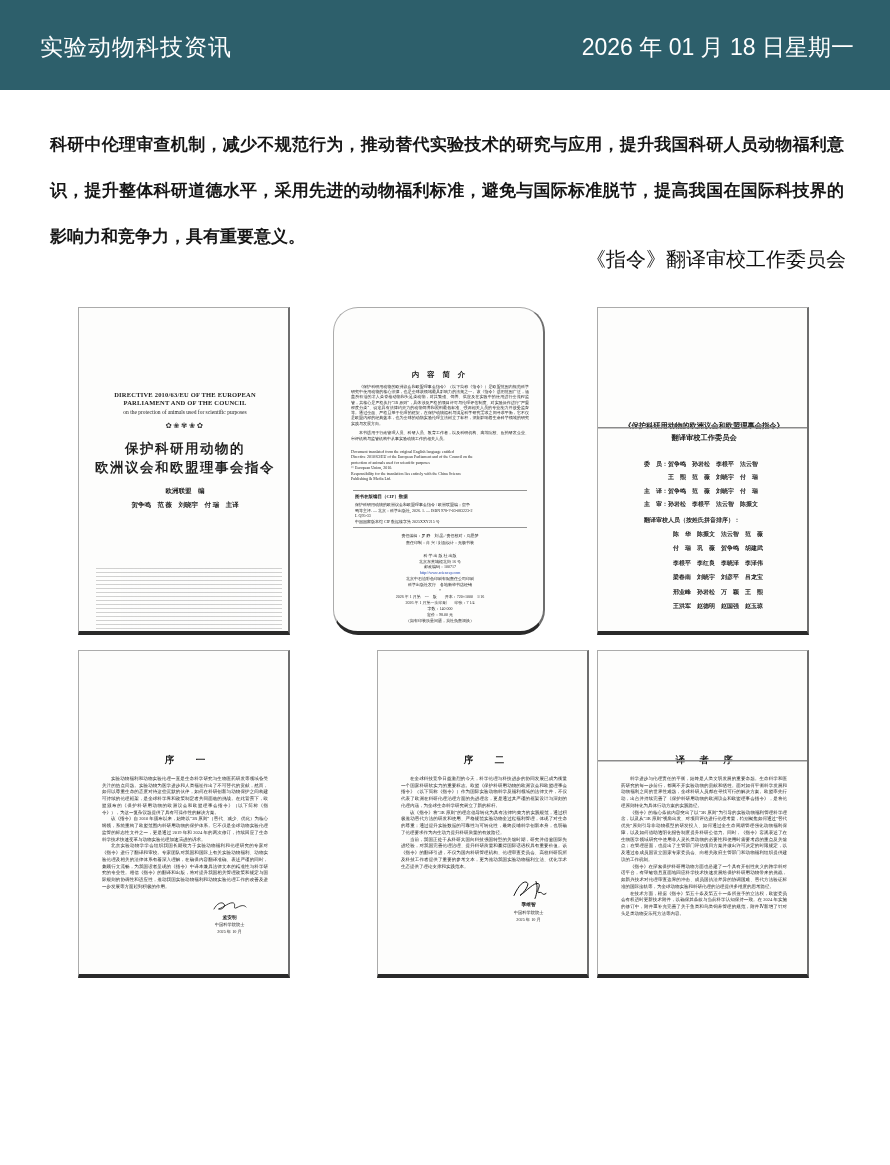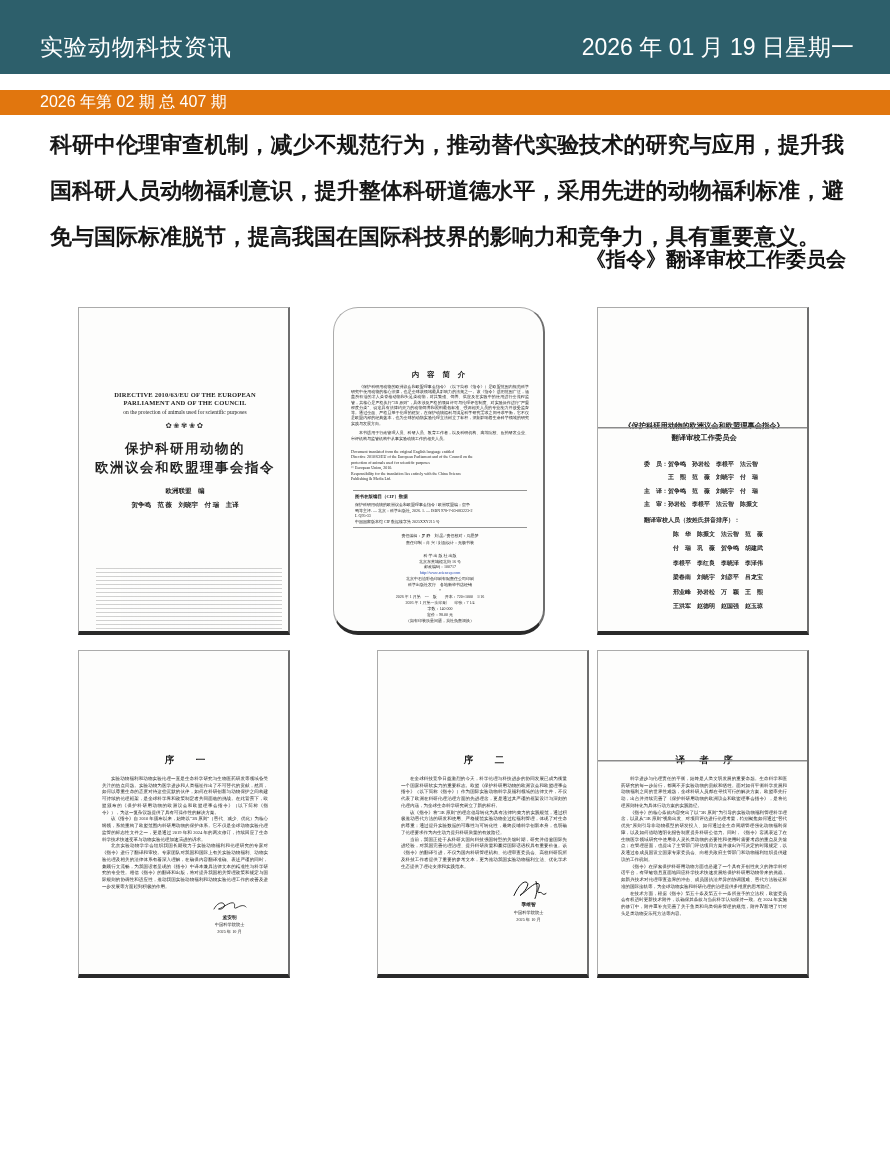--- a/index.html
+++ b/index.html
@@ -1,29 +1,29 @@
 <!DOCTYPE html>
 <html><head>
 <meta charset="utf-8">
 <style>
   html,body{margin:0;padding:0;background:#ffffff;}
   .page{position:relative;width:890px;height:1165px;background:#ffffff;overflow:hidden;
         font-family:"Liberation Sans","DejaVu Sans",sans-serif;color:#111;}
 
   
-  .masthead{position:absolute;top:0;left:0;width:890px;height:74px;background:#2d5f6b;}
+  .masthead{position:absolute;top:0;left:0;width:890px;height:90px;background:#2d5f6b;}
   .m-title{position:absolute;left:40px;top:32px;font-size:23px;font-weight:500;color:#fff;letter-spacing:1px;}
   .m-date{position:absolute;right:36px;top:32px;font-size:23px;font-weight:500;color:#fff;}
   .issuebar{position:absolute;top:90px;left:0;width:890px;height:25px;background:#e1760e;}
   .issue-text{position:absolute;left:40px;top:2px;font-size:16px;color:#fff;font-weight:500;}
 
   
   .article{position:absolute;top:122px;left:50px;width:794px;margin:0;
-           font-size:22px;line-height:46px;font-weight:600;color:#161616;text-align:justify;}
-  .signoff{position:absolute;top:246px;right:44px;font-size:20px;font-weight:700;color:#111;}
+           font-size:17px;line-height:46px;font-weight:600;color:#161616;text-align:justify;}
+  .signoff{position:absolute;top:246px;right:44px;font-size:20px;font-weight:400;color:#111;}
 
   
   .thumb{position:absolute;width:212px;height:328px;margin:0;background:#fdfdfc;
          border:1px solid #ababab;border-right:2px solid #6e6e6e;border-bottom:4px solid #2a2a2a;
          overflow:hidden;box-sizing:border-box;}
   .t1{left:78px;top:307px;} .t2{left:333px;top:307px;border-radius:25px;} .t3{left:597px;top:307px;}
   .t4{left:78px;top:650px;} .t5{left:333px;top:650px;margin-left:44px;} .t6{left:597px;top:650px;}
   .inner{position:relative;width:424px;height:648px;transform:scale(.5);transform-origin:0 0;
          font-family:"Liberation Serif","DejaVu Serif",serif;color:#1d1d1d;}
   .pre{white-space:pre-line;}
@@ -71,26 +71,23 @@
   .pf-title{font-size:8.5px;margin-top:3px;}
   .pf-date{font-size:8.5px;margin-top:2px;}
 </style>
 </head>
 <body>
 
 <div class="page">
 
   <header class="masthead">
     <div class="m-title">实验动物科技资讯</div>
-    <div class="m-date">2026 年 01 月 19 日星期一</div>
+    <div class="m-date">2026 年 01 月 18 日星期一</div>
   </header>
 
-  <div class="issuebar">
-    <div class="issue-text">2026 年第 02 期 总 407 期</div>
-  </div>
 
   <p class="article">科研中伦理审查机制，减少不规范行为，推动替代实验技术的研究与应用，提升我国科研人员动物福利意识，提升整体科研道德水平，采用先进的动物福利标准，避免与国际标准脱节，提高我国在国际科技界的影响力和竞争力，具有重要意义。</p>
   <div class="signoff">《指令》翻译审校工作委员会</div>
 
   <figure class="thumb t1">
     <div class="inner">
       <div class="c-en pre">DIRECTIVE 2010/63/EU OF THE EUROPEAN
 PARLIAMENT AND OF THE COUNCIL</div>
       <div class="c-sub">on the protection of animals used for scientific purposes</div>
       <div class="c-orn">✿❀✾❀✿</div>

